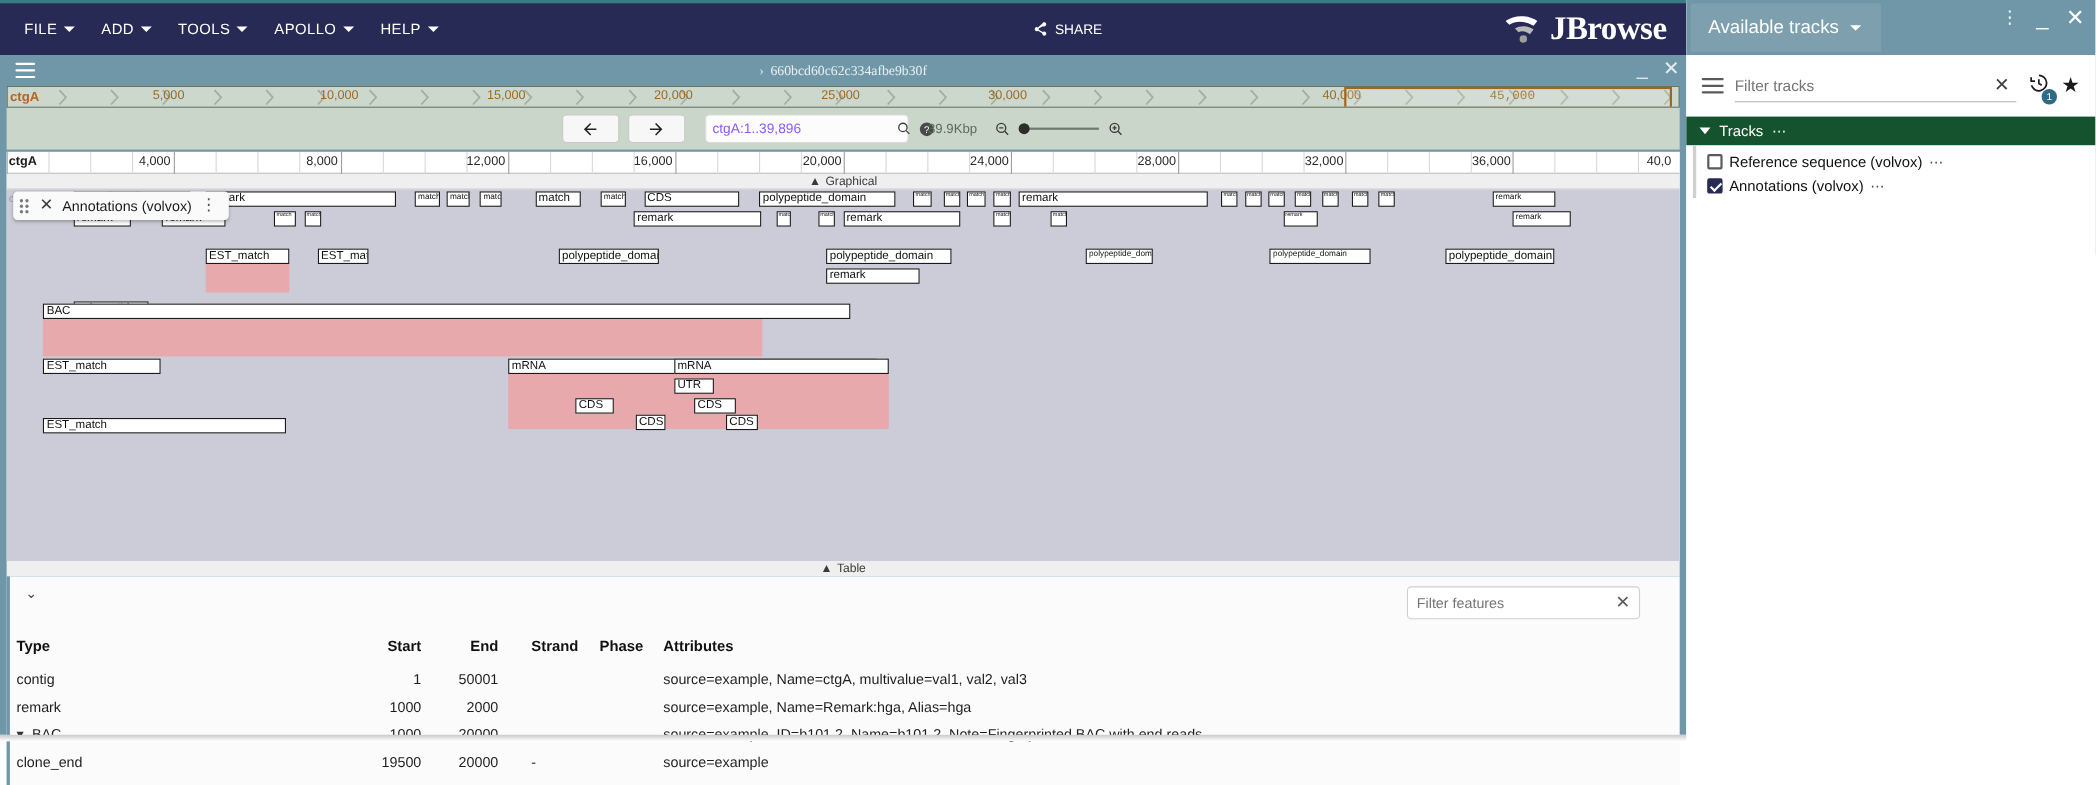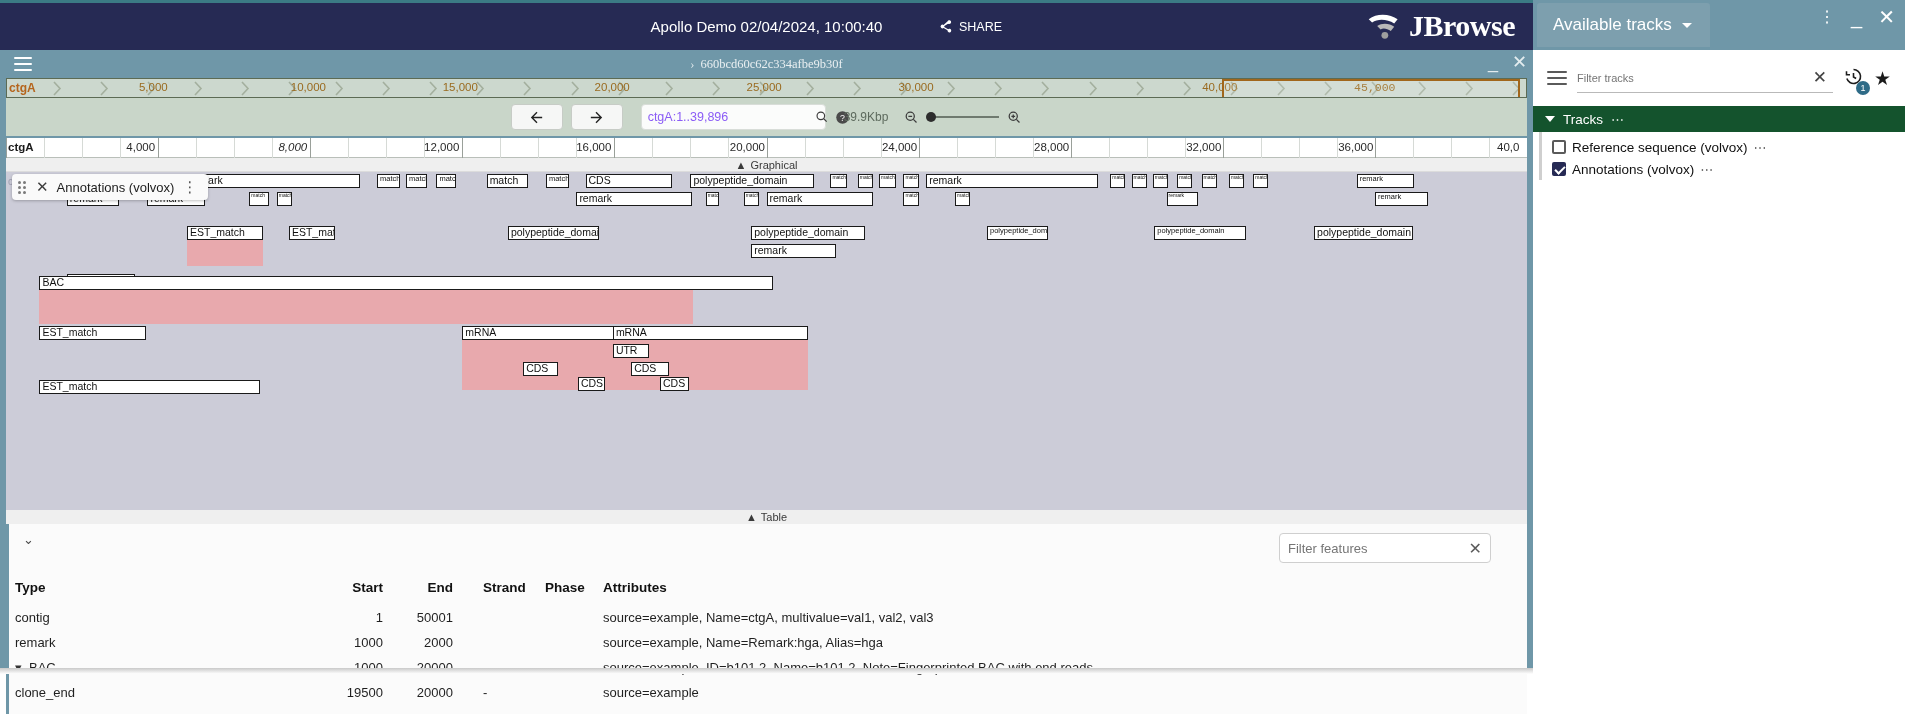--- a/index.html
+++ b/index.html
@@ -178,21 +178,21 @@
     gap:10px; padding: 0 18px 0 16px; margin-left: 4px; border-radius:3px 3px 0 0; cursor:pointer;
   }
   .drawer-ctrl { position:absolute; right: 10px; top: 8px; display:flex; align-items:center; gap: 16px; }
   .vdots { color:#fff; font-size:16px; line-height:14px; cursor:pointer; letter-spacing:0; }
   .drawer-ctrl .mn, .drawer-ctrl .cl { color:#fff; font-size:20px; cursor:pointer; line-height:18px;}
 
   .filter-row { height: 56px; display:flex; align-items:center; gap: 10px; padding: 0 14px; }
   .fr-ham { width:20px; height:14px; display:flex; flex-direction:column; justify-content:space-between; cursor:pointer;}
   .fr-ham span { height:2px; background:#5a5a5a; display:block; border-radius:1px;}
   .fr-input { flex:1; border-bottom: 1px solid #b9b9b9; display:flex; align-items:center; height:30px; }
-  .fr-input input { flex:1; border:none; outline:none; font-size:11px; color:#222; font-family:"Liberation Sans",sans-serif; }
+  .fr-input input { flex:1; border:none; outline:none; font-size:14px; color:#222; font-family:"Liberation Sans",sans-serif; }
   .fr-input .clr { font-size:17px; color:#444; cursor:pointer; padding: 0 6px;}
   .hist-wrap { position:relative; cursor:pointer; }
   .hist-badge {
     position:absolute; right:-6px; bottom:-4px; background:#2e6b87; color:#fff; font-size:9px;
     width:14px; height:14px; border-radius:50%; display:flex; align-items:center; justify-content:center;
   }
   .star { font-size:19px; color:#1b1b1b; cursor:pointer; }
 
   .tracks-group {
     background:#14532d; color:#fff; height: 26px; display:flex; align-items:center; gap:8px;
@@ -214,22 +214,43 @@
   
   .lgv-shadow { position:absolute; left:0; top:668px; width:1533px; height:6px;
      background: linear-gradient(#c9c9c9,#ffffff); }
 </style>
 </head>
 <body>
 
 <div id="root">
 
   <div class="appbar">
-
-    <div class="appbar-title">Apollo Demo 02/04/2024, 10:00:40</div>
+    <div class="menu-list">
+      <div class="menu-btn">
+        <span>FILE</span>
+        <i class="caret-dn"></i>
+      </div>
+      <div class="menu-btn">
+        <span>ADD</span>
+        <i class="caret-dn"></i>
+      </div>
+      <div class="menu-btn">
+        <span>TOOLS</span>
+        <i class="caret-dn"></i>
+      </div>
+      <div class="menu-btn">
+        <span>APOLLO</span>
+        <i class="caret-dn"></i>
+      </div>
+      <div class="menu-btn">
+        <span>HELP</span>
+        <i class="caret-dn"></i>
+      </div>
+    </div>
+
 
     <div class="share-wrap">
       <svg width="15" height="15" viewBox="0 0 24 24">
         <path d="M18 8a3 3 0 1 0-2.8-4H15L8.9 9.6A3 3 0 1 0 9 14.4l6.2 3.6a3 3 0 1 0 .9-1.7L10 12.7a3 3 0 0 0 0-1.5l6.1-3.5A3 3 0 0 0 18 8z" fill="#ffffff"></path>
       </svg>
       <span>SHARE</span>
     </div>
 
     <div class="brand">
       <svg width="34" height="30" viewBox="0 0 40 34">
@@ -453,21 +474,21 @@
           <div class="r-tick" style="left: 77.5%;"></div>
           <div class="r-tick r-major" style="left: 80%;"></div>
           <div class="r-tick" style="left: 82.5%;"></div>
           <div class="r-tick" style="left: 85%;"></div>
           <div class="r-tick" style="left: 87.5%;"></div>
           <div class="r-tick r-major" style="left: 90%;"></div>
           <div class="r-tick" style="left: 92.5%;"></div>
           <div class="r-tick" style="left: 95%;"></div>
           <div class="r-tick" style="left: 97.5%;"></div>
           <div class="r-lab" style="left: 10%;">4,000</div>
-          <div class="r-lab" style="left: 20%; font-style: italic;">8,000</div>
+          <div class="r-lab" style="left: 20%;">8,000</div>
           <div class="r-lab" style="left: 30%;">12,000</div>
           <div class="r-lab" style="left: 40%;">16,000</div>
           <div class="r-lab" style="left: 50.1%;">20,000</div>
           <div class="r-lab" style="left: 60.1%;">24,000</div>
           <div class="r-lab" style="left: 70.1%;">28,000</div>
           <div class="r-lab" style="left: 80.1%;">32,000</div>
           <div class="r-lab" style="left: 90.1%;">36,000</div>
           <div class="r-lab" style="left: 99.7%;">40,0</div>
         </div>
       <div class="graphical-bar">

